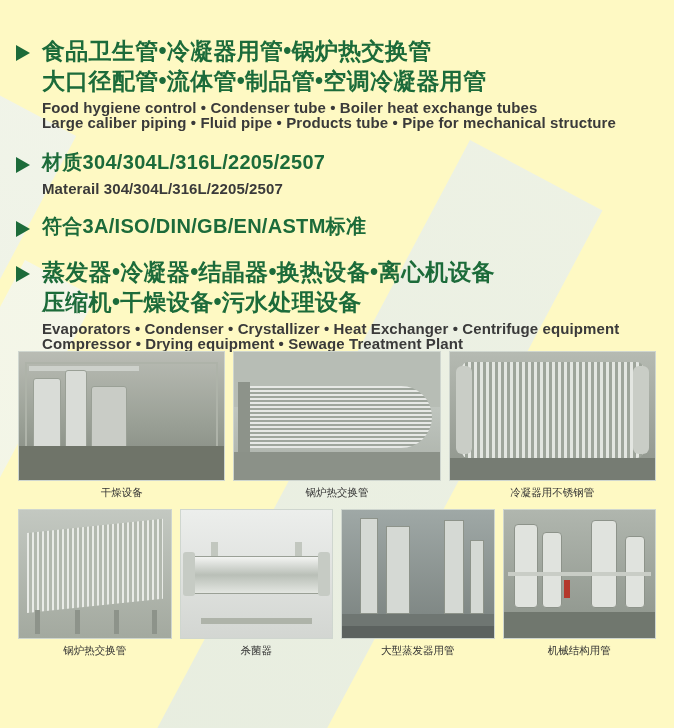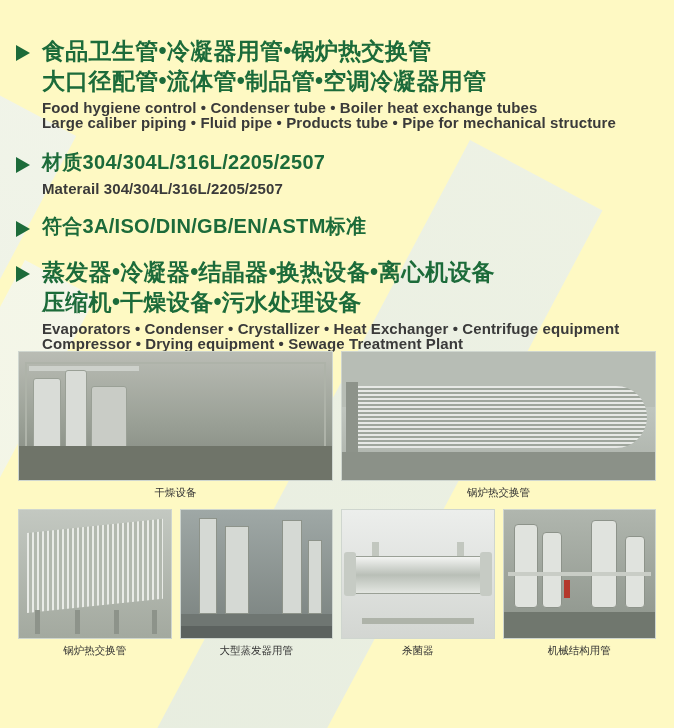--- a/index.html
+++ b/index.html
@@ -296,65 +296,76 @@
           <div class="ph-inner p2">
             <div class="wall"></div>
             <div class="bundle"></div>
             <div class="plate"></div>
             <div class="ground"></div>
           </div>
         </div>
         <div class="cap">锅炉热交换管</div>
       </div>
 
+      <div class="cell">
+        <div class="photo">
+          <div class="ph-inner p3">
+            <div class="drum"></div>
+            <div class="cap-l"></div>
+            <div class="cap-r"></div>
+            <div class="floor"></div>
+          </div>
+        </div>
+        <div class="cap">冷凝器用不锈钢管</div>
+      </div>
 
 
     </div>
 
     <div class="grid-row">
 
       <div class="cell">
         <div class="photo">
           <div class="ph-inner p5">
             <div class="finset"></div>
             <div class="leg l1"></div>
             <div class="leg l2"></div>
             <div class="leg l3"></div>
             <div class="leg l4"></div>
           </div>
         </div>
         <div class="cap">锅炉热交换管</div>
+      </div>
+
+      <div class="cell">
+        <div class="photo">
+          <div class="ph-inner p7">
+            <div class="noz1"></div>
+            <div class="noz2"></div>
+            <div class="body"></div>
+            <div class="endl"></div>
+            <div class="endr"></div>
+            <div class="legs"></div>
+          </div>
+        </div>
+        <div class="cap">杀菌器</div>
       </div>
 
       <div class="cell">
         <div class="photo">
           <div class="ph-inner p6">
             <div class="col c1"></div>
             <div class="col c2"></div>
             <div class="col c3"></div>
             <div class="col c4"></div>
             <div class="deck"></div>
             <div class="floor"></div>
           </div>
         </div>
         <div class="cap">大型蒸发器用管</div>
-      </div>
-
-      <div class="cell">
-        <div class="photo">
-          <div class="ph-inner p7">
-            <div class="noz1"></div>
-            <div class="noz2"></div>
-            <div class="body"></div>
-            <div class="endl"></div>
-            <div class="endr"></div>
-            <div class="legs"></div>
-          </div>
-        </div>
-        <div class="cap">杀菌器</div>
       </div>
 
       <div class="cell">
         <div class="photo">
           <div class="ph-inner p8">
             <div class="tank k1"></div>
             <div class="tank k2"></div>
             <div class="tank k3"></div>
             <div class="tank k4"></div>
             <div class="rail"></div>

